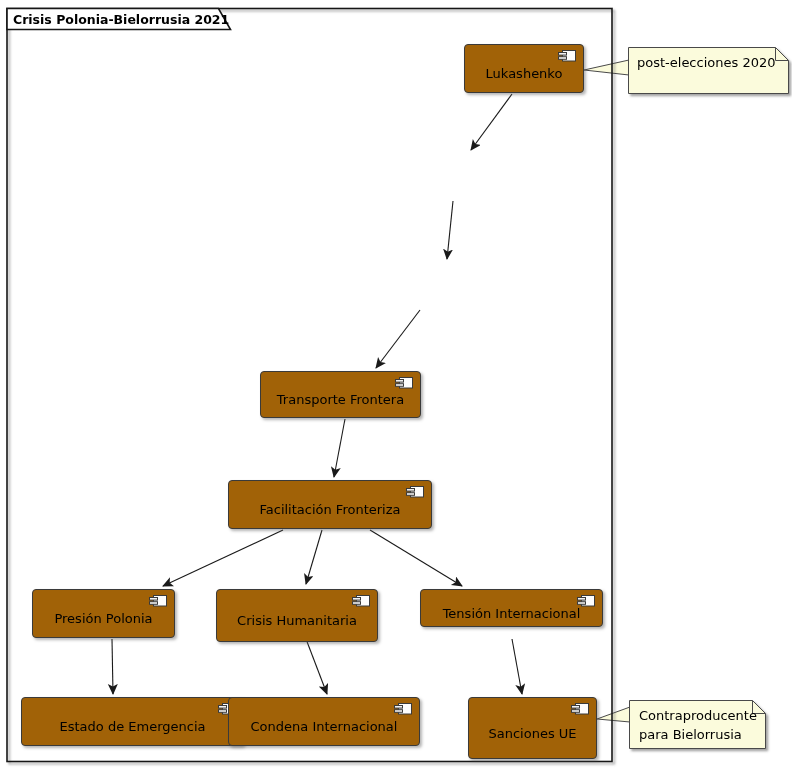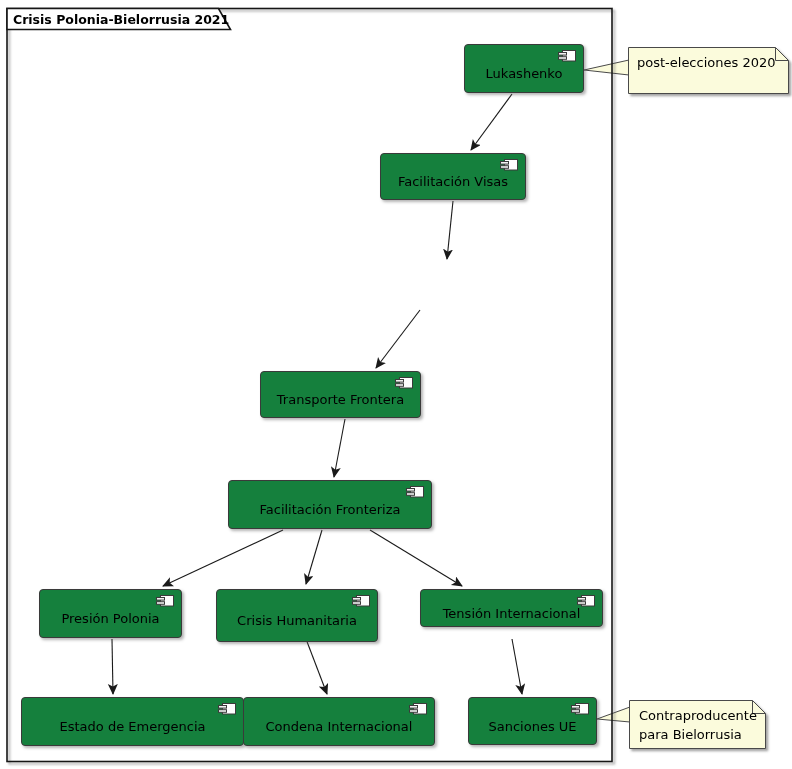--- a/index.html
+++ b/index.html
@@ -20,21 +20,21 @@
     position: absolute;
     left: 13px;
     top: 12px;
     font-size: 12.5px;
     font-weight: bold;
     white-space: nowrap;
   }
   .component {
     position: absolute;
     box-sizing: border-box;
-    background: #15803d;
+    background: #a16207;
     border: 1px solid #3A3A3A;
     border-radius: 4px;
     box-shadow: 2px 2px 3px rgba(90,90,90,0.45);
     display: flex;
     align-items: center;
     justify-content: center;
     font-size: 13px;
     white-space: nowrap;
   }
   .component .clabel {
@@ -108,49 +108,41 @@
 
   <div class="component" style="left:464px;top:44px;width:120px;height:49px">
     <svg class="cicon" width="18" height="12" viewBox="0 0 18 12">
       <rect x="4.5" y="0.5" width="13" height="10.5" fill="#FDFDFD" stroke="#3A3A3A"></rect>
       <rect x="0.5" y="2.5" width="8" height="2.6" fill="#F1F1F1" stroke="#3A3A3A"></rect>
       <rect x="0.5" y="6.7" width="8" height="2.6" fill="#F1F1F1" stroke="#3A3A3A"></rect>
     </svg>
     <span class="clabel">Lukashenko</span>
   </div>
 
-  <div class="component" style="left:380px;top:153px;width:146px;height:47px">
-    <svg class="cicon" width="18" height="12" viewBox="0 0 18 12">
-      <rect x="4.5" y="0.5" width="13" height="10.5" fill="#FDFDFD" stroke="#3A3A3A"></rect>
-      <rect x="0.5" y="2.5" width="8" height="2.6" fill="#F1F1F1" stroke="#3A3A3A"></rect>
-      <rect x="0.5" y="6.7" width="8" height="2.6" fill="#F1F1F1" stroke="#3A3A3A"></rect>
-    </svg>
-    <span class="clabel">Facilitación Visas</span>
-  </div>
 
 
   <div class="component" style="left:260px;top:371px;width:161px;height:47px">
     <svg class="cicon" width="18" height="12" viewBox="0 0 18 12">
       <rect x="4.5" y="0.5" width="13" height="10.5" fill="#FDFDFD" stroke="#3A3A3A"></rect>
       <rect x="0.5" y="2.5" width="8" height="2.6" fill="#F1F1F1" stroke="#3A3A3A"></rect>
       <rect x="0.5" y="6.7" width="8" height="2.6" fill="#F1F1F1" stroke="#3A3A3A"></rect>
     </svg>
     <span class="clabel">Transporte Frontera</span>
   </div>
 
   <div class="component" style="left:228px;top:480px;width:204px;height:49px">
     <svg class="cicon" width="18" height="12" viewBox="0 0 18 12">
       <rect x="4.5" y="0.5" width="13" height="10.5" fill="#FDFDFD" stroke="#3A3A3A"></rect>
       <rect x="0.5" y="2.5" width="8" height="2.6" fill="#F1F1F1" stroke="#3A3A3A"></rect>
       <rect x="0.5" y="6.7" width="8" height="2.6" fill="#F1F1F1" stroke="#3A3A3A"></rect>
     </svg>
     <span class="clabel">Facilitación Fronteriza</span>
   </div>
 
-  <div class="component" style="left:39px;top:589px;width:143px;height:49px">
+  <div class="component" style="left:32px;top:589px;width:143px;height:49px">
     <svg class="cicon" width="18" height="12" viewBox="0 0 18 12">
       <rect x="4.5" y="0.5" width="13" height="10.5" fill="#FDFDFD" stroke="#3A3A3A"></rect>
       <rect x="0.5" y="2.5" width="8" height="2.6" fill="#F1F1F1" stroke="#3A3A3A"></rect>
       <rect x="0.5" y="6.7" width="8" height="2.6" fill="#F1F1F1" stroke="#3A3A3A"></rect>
     </svg>
     <span class="clabel">Presión Polonia</span>
   </div>
 
   <div class="component" style="left:216px;top:589px;width:162px;height:53px">
     <svg class="cicon" width="18" height="12" viewBox="0 0 18 12">
@@ -172,30 +164,30 @@
 
   <div class="component" style="left:21px;top:697px;width:223px;height:49px">
     <svg class="cicon" width="18" height="12" viewBox="0 0 18 12">
       <rect x="4.5" y="0.5" width="13" height="10.5" fill="#FDFDFD" stroke="#3A3A3A"></rect>
       <rect x="0.5" y="2.5" width="8" height="2.6" fill="#F1F1F1" stroke="#3A3A3A"></rect>
       <rect x="0.5" y="6.7" width="8" height="2.6" fill="#F1F1F1" stroke="#3A3A3A"></rect>
     </svg>
     <span class="clabel">Estado de Emergencia</span>
   </div>
 
-  <div class="component" style="left:243px;top:697px;width:192px;height:49px">
+  <div class="component" style="left:228px;top:697px;width:192px;height:49px">
     <svg class="cicon" width="18" height="12" viewBox="0 0 18 12">
       <rect x="4.5" y="0.5" width="13" height="10.5" fill="#FDFDFD" stroke="#3A3A3A"></rect>
       <rect x="0.5" y="2.5" width="8" height="2.6" fill="#F1F1F1" stroke="#3A3A3A"></rect>
       <rect x="0.5" y="6.7" width="8" height="2.6" fill="#F1F1F1" stroke="#3A3A3A"></rect>
     </svg>
     <span class="clabel">Condena Internacional</span>
   </div>
 
-  <div class="component" style="left:468px;top:697px;width:129px;height:48px">
+  <div class="component" style="left:468px;top:697px;width:129px;height:62px">
     <svg class="cicon" width="18" height="12" viewBox="0 0 18 12">
       <rect x="4.5" y="0.5" width="13" height="10.5" fill="#FDFDFD" stroke="#3A3A3A"></rect>
       <rect x="0.5" y="2.5" width="8" height="2.6" fill="#F1F1F1" stroke="#3A3A3A"></rect>
       <rect x="0.5" y="6.7" width="8" height="2.6" fill="#F1F1F1" stroke="#3A3A3A"></rect>
     </svg>
     <span class="clabel">Sanciones UE</span>
   </div>
 
   <div class="note-text" style="left:637px;top:53px">
     <div>post-elecciones 2020</div>

